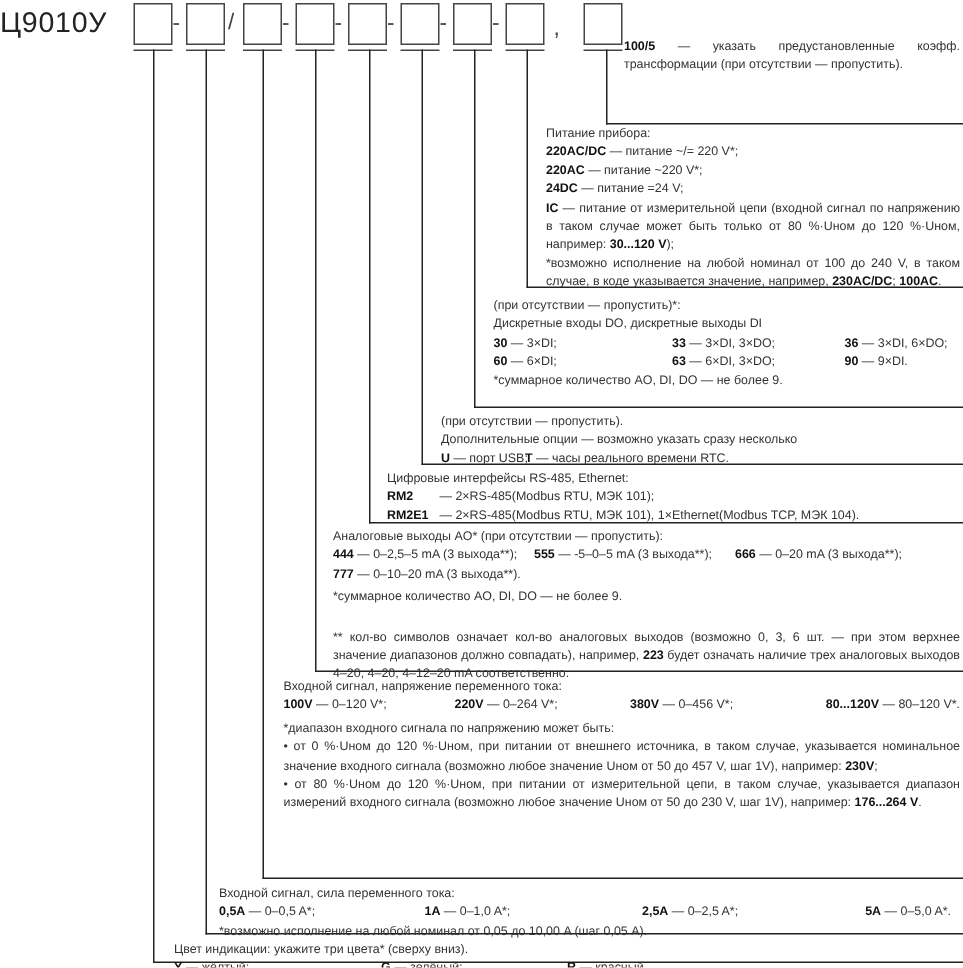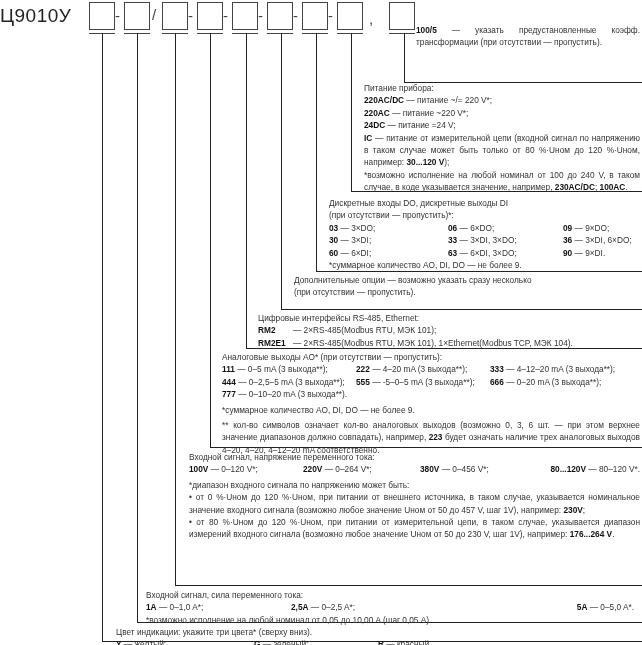--- a/index.html
+++ b/index.html
@@ -85,92 +85,87 @@
 <div class="sec" style="left:364px;top:82px;width:276px">
   <div>Питание прибора:</div>
   <div><b>220AC/DC</b><span> — питание ~/= 220 V*;</span></div>
   <div><b>220AC</b><span> — питание ~220 V*;</span></div>
   <div><b>24DC</b><span> — питание =24 V;</span></div>
   <div class="just"><b>IC</b><span> — питание от измерительной цепи (входной сигнал по напряжению в таком случае может быть только от 80 %·Uном до 120 %·Uном, например: </span><b>30...120 V</b><span>);</span></div>
   <div class="just" style="margin-top:0"><span>*возможно исполнение на любой номинал от 100 до 240 V, в таком случае, в коде указывается значение, например, </span><b>230AC/DC</b><span>; </span><b>100AC</b><span>.</span></div>
 </div>
 
 <div class="sec" style="left:329px;top:197px;width:311px">
+  <div>(при отсутствии — пропустить)*:</div>
   <div>Дискретные входы DO, дискретные выходы DI</div>
-  <div>(при отсутствии — пропустить)*:</div>
-  <div class="row">
-    <span class="cell" style="width:119px"><b>03</b><span> — 3×DO;</span></span>
-    <span class="cell" style="width:115px"><b>06</b><span> — 6×DO;</span></span>
-    <span class="cell"><b>09</b><span> — 9×DO;</span></span>
-  </div>
   <div class="row">
     <span class="cell" style="width:119px"><b>30</b><span> — 3×DI;</span></span>
     <span class="cell" style="width:115px"><b>33</b><span> — 3×DI, 3×DO;</span></span>
     <span class="cell"><b>36</b><span> — 3×DI, 6×DO;</span></span>
   </div>
   <div class="row">
     <span class="cell" style="width:119px"><b>60</b><span> — 6×DI;</span></span>
     <span class="cell" style="width:115px"><b>63</b><span> — 6×DI, 3×DO;</span></span>
     <span class="cell"><b>90</b><span> — 9×DI.</span></span>
   </div>
   <div>*суммарное количество AO, DI, DO — не более 9.</div>
 </div>
 
 <div class="sec" style="left:294px;top:274px;width:346px">
+  <div>(при отсутствии — пропустить).</div>
   <div>Дополнительные опции —  возможно указать сразу несколько</div>
-  <div>(при отсутствии — пропустить).</div>
+  <div class="row">
+    <span class="cell" style="width:56px"><b>U</b><span> — порт USB;</span></span>
+    <span class="cell"><b>T</b><span> — часы реального времени RTC.</span></span>
+  </div>
 </div>
 
 <div class="sec" style="left:258px;top:312px;width:382px">
   <div>Цифровые интерфейсы RS-485, Ethernet:</div>
   <div class="row">
       <b class="cell" style="width:35px">RM2</b>
       <span class="cell">—  2×RS-485(Modbus RTU, МЭК 101);</span>
     </div>
   <div class="row">
       <b class="cell" style="width:35px">RM2E1</b>
       <span class="cell">—  2×RS-485(Modbus RTU, МЭК 101),   1×Ethernet(Modbus TCP, МЭК 104).</span>
     </div>
 </div>
 
 <div class="sec" style="left:222px;top:351px;width:418px">
   <div>Аналоговые выходы AO* (при отсутствии — пропустить):</div>
   <div class="row">
-    <span class="cell" style="width:134px"><b>111</b><span> — 0–5 mA (3 выхода**);</span></span>
-    <span class="cell" style="width:134px"><b>222</b><span> — 4–20 mA (3 выхода**);</span></span>
-    <span class="cell"><b>333</b><span> — 4–12–20 mA (3 выхода**);</span></span>
-  </div>
-  <div class="row">
     <span class="cell" style="width:134px"><b>444</b><span> — 0–2,5–5 mA (3 выхода**);</span></span>
     <span class="cell" style="width:134px"><b>555</b><span> — -5–0–5 mA (3 выхода**);</span></span>
     <span class="cell"><b>666</b><span> — 0–20 mA (3 выхода**);</span></span>
   </div>
   <div class="row">
     <span class="cell"><b>777</b><span> — 0–10–20 mA (3 выхода**).</span></span>
   </div>
   <div style="margin-top:3px">*суммарное количество AO, DI, DO — не более 9.</div>
-  <div class="just" style="margin-top:3px"><span>** кол-во символов означает кол-во аналоговых выходов (возможно 0, 3, 6  шт. — при этом верхнее значение диапазонов должно совпадать), например, </span><b>223</b><span> будет означать наличие трех аналоговых выходов 4–20, 4–20, 4–12–20 mA соответственно.</span></div>
+  <div class="just" style="margin-top:14px"><span>** кол-во символов означает кол-во аналоговых выходов (возможно 0, 3, 6  шт. — при этом верхнее значение диапазонов должно совпадать), например, </span><b>223</b><span> будет означать наличие трех аналоговых выходов 4–20, 4–20, 4–12–20 mA соответственно.</span></div>
 </div>
 
 <div class="sec" style="left:189px;top:451px;width:451px">
   <div>Входной сигнал, напряжение переменного тока:</div>
   <div class="row">
     <span class="cell" style="width:114px"><b>100V</b><span> — 0–120 V*;</span></span>
     <span class="cell" style="width:117px"><b>220V</b><span> — 0–264 V*;</span></span>
     <span class="cell" style="width:120px"><b>380V</b><span> — 0–456 V*;</span></span>
     <span class="cell" style="margin-left:auto"><b>80...120V</b><span> — 80–120 V*.</span></span>
   </div>
   <div style="margin-top:3px">*диапазон входного сигнала по напряжению может быть:</div>
   <div class="just"><span>•  от 0 %·Uном до 120 %·Uном, при питании от внешнего источника, в таком случае, указывается номинальное значение входного сигнала (возможно любое значение Uном от 50 до 457 V, шаг 1V), например: </span><b>230V</b><span>;</span></div>
   <div class="just"><span>•  от 80 %·Uном до 120 %·Uном, при питании от измерительной цепи, в таком случае, указывается диапазон измерений входного сигнала (возможно любое значение Uном от 50 до 230 V, шаг 1V), например: </span><b>176...264 V</b><span>.</span></div>
 </div>
 
 <div class="sec" style="left:146px;top:589px;width:488px">
   <div>Входной сигнал, сила переменного тока:</div>
   <div class="row">
+    <span class="cell" style="width:137px"><b>0,5A</b><span> — 0–0,5 A*;</span></span>
     <span class="cell" style="width:145px"><b>1A</b><span> — 0–1,0 A*;</span></span>
     <span class="cell"><b>2,5A</b><span> — 0–2,5 A*;</span></span>
     <span class="cell" style="margin-left:auto"><b>5A</b><span> — 0–5,0 A*.</span></span>
   </div>
   <div>*возможно исполнение на любой номинал от 0,05  до 10,00 A (шаг 0,05 A).</div>
 </div>
 
 <div class="sec" style="left:116px;top:603px;width:524px;margin-top:23px">
   <div>Цвет индикации: укажите три цвета* (сверху вниз).</div>
   <div class="row">

